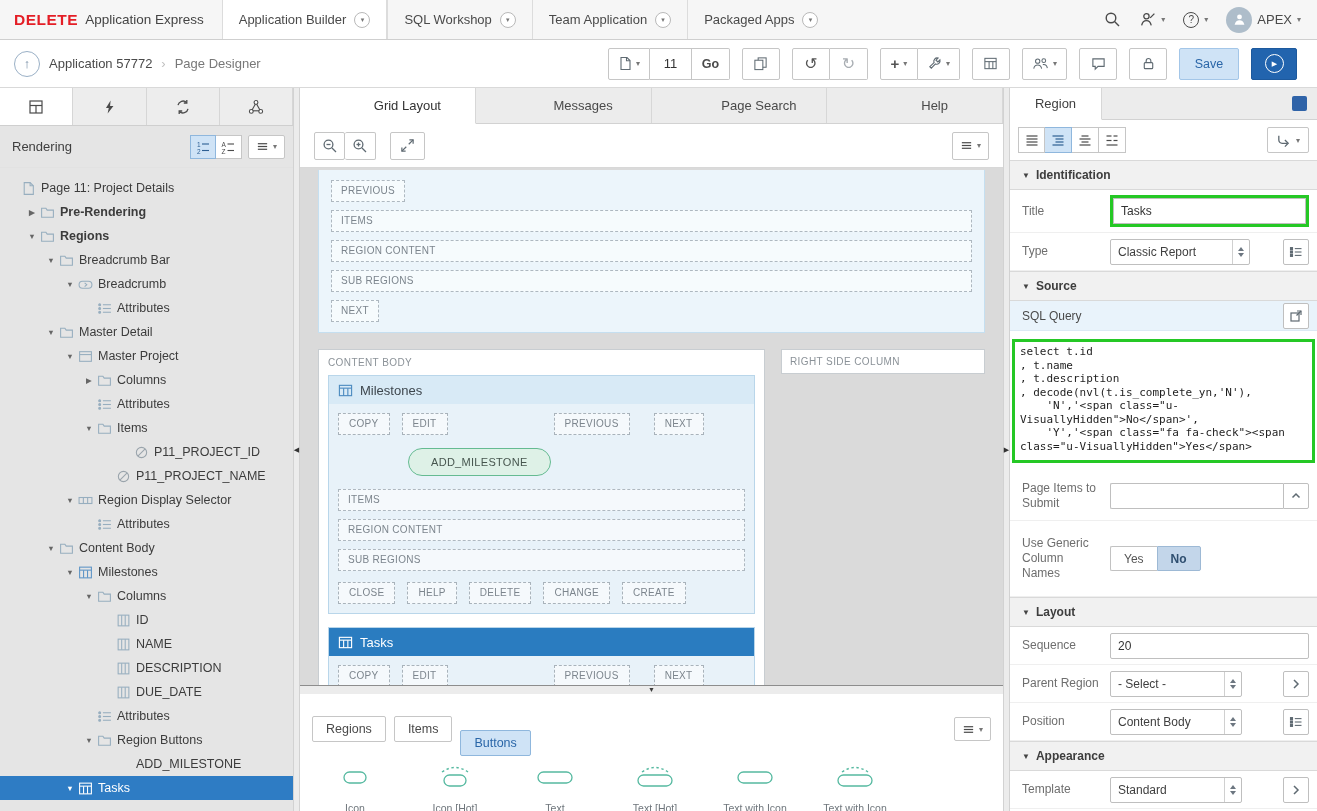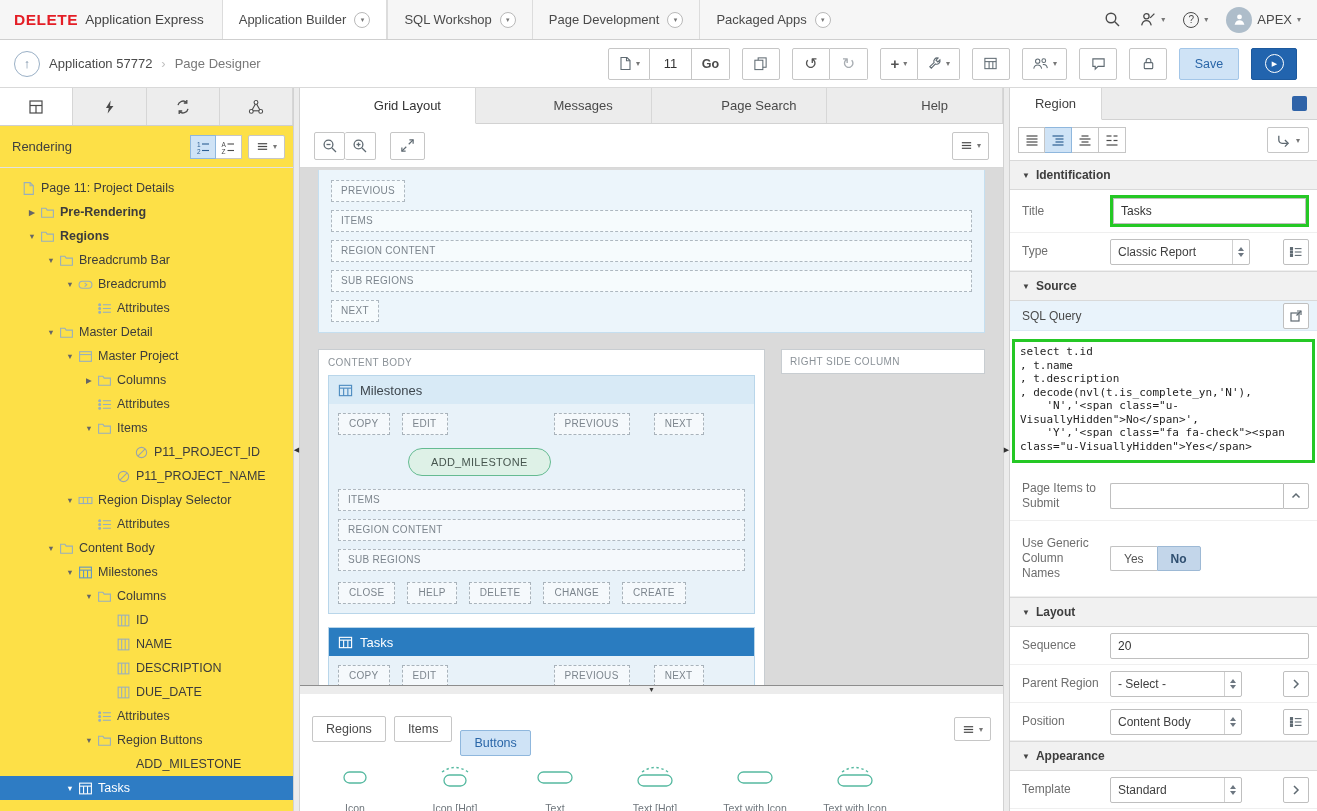--- a/index.html
+++ b/index.html
@@ -51,21 +51,21 @@
   .tb-btn.run { background:#2264ae; border-color:#1d599d; width:46px; }
   .run-circle { width:19px; height:19px; border:1.5px solid #fff; border-radius:50%; display:flex; align-items:center; justify-content:center; }
   .play { color:#fff; font-size:7px; line-height:7px; margin-left:1px; }
 
   
   .main { flex:1; display:flex; min-height:0; }
   .vsplit { width:7px; background:#ececec; border-left:1px solid #d2d2d2; border-right:1px solid #d2d2d2; position:relative; flex:none; }
   .vsplit .handle { position:absolute; top:50%; left:50%; transform:translate(-50%,-50%); font-size:7px; color:#333; }
 
   
-  .left-panel { width:293px; background:#fde047; display:flex; flex-direction:column; flex:none; }
+  .left-panel { width:293px; background:#e5e5e5; display:flex; flex-direction:column; flex:none; }
   .panel-tabs { display:flex; height:38px; background:#ededed; border-bottom:1px solid #cfcfcf; flex:none; }
   .panel-tab { flex:1; display:flex; align-items:center; justify-content:center; border-right:1px solid #d6d6d6; }
   .panel-tab.active { background:#fff; }
   .rendering-bar { height:42px; display:flex; align-items:center; padding:0 8px 0 12px; border-bottom:1px solid #e2e2e2; flex:none; }
   .rendering-title { font-size:13px; color:#3f3f3f; }
   .bar-right { margin-left:auto; display:flex; align-items:center; gap:6px; }
   .mini-group { display:flex; }
   .mini-btn { width:26px; height:24px; border:1px solid #c6c6c6; background:#fff; display:flex; align-items:center; justify-content:center; }
   .mini-btn + .mini-btn { border-left:none; }
   .mini-btn.active { background:#cfe3f6; border-color:#8fb7dd; }
@@ -192,21 +192,21 @@
     <nav class="top-tabs">
         <div class="top-tab active">
           <span>Application Builder</span>
           <span class="drop-circle">▾</span>
         </div>
         <div class="top-tab">
           <span>SQL Workshop</span>
           <span class="drop-circle">▾</span>
         </div>
         <div class="top-tab">
-          <span>Page Development</span>
+          <span>Team Application</span>
           <span class="drop-circle">▾</span>
         </div>
         <div class="top-tab">
           <span>Packaged Apps</span>
           <span class="drop-circle">▾</span>
         </div>
       </nav>
     <div class="top-right">
       <span class="tr-item">
         <svg width="17" height="17" viewBox="0 0 17 17">

